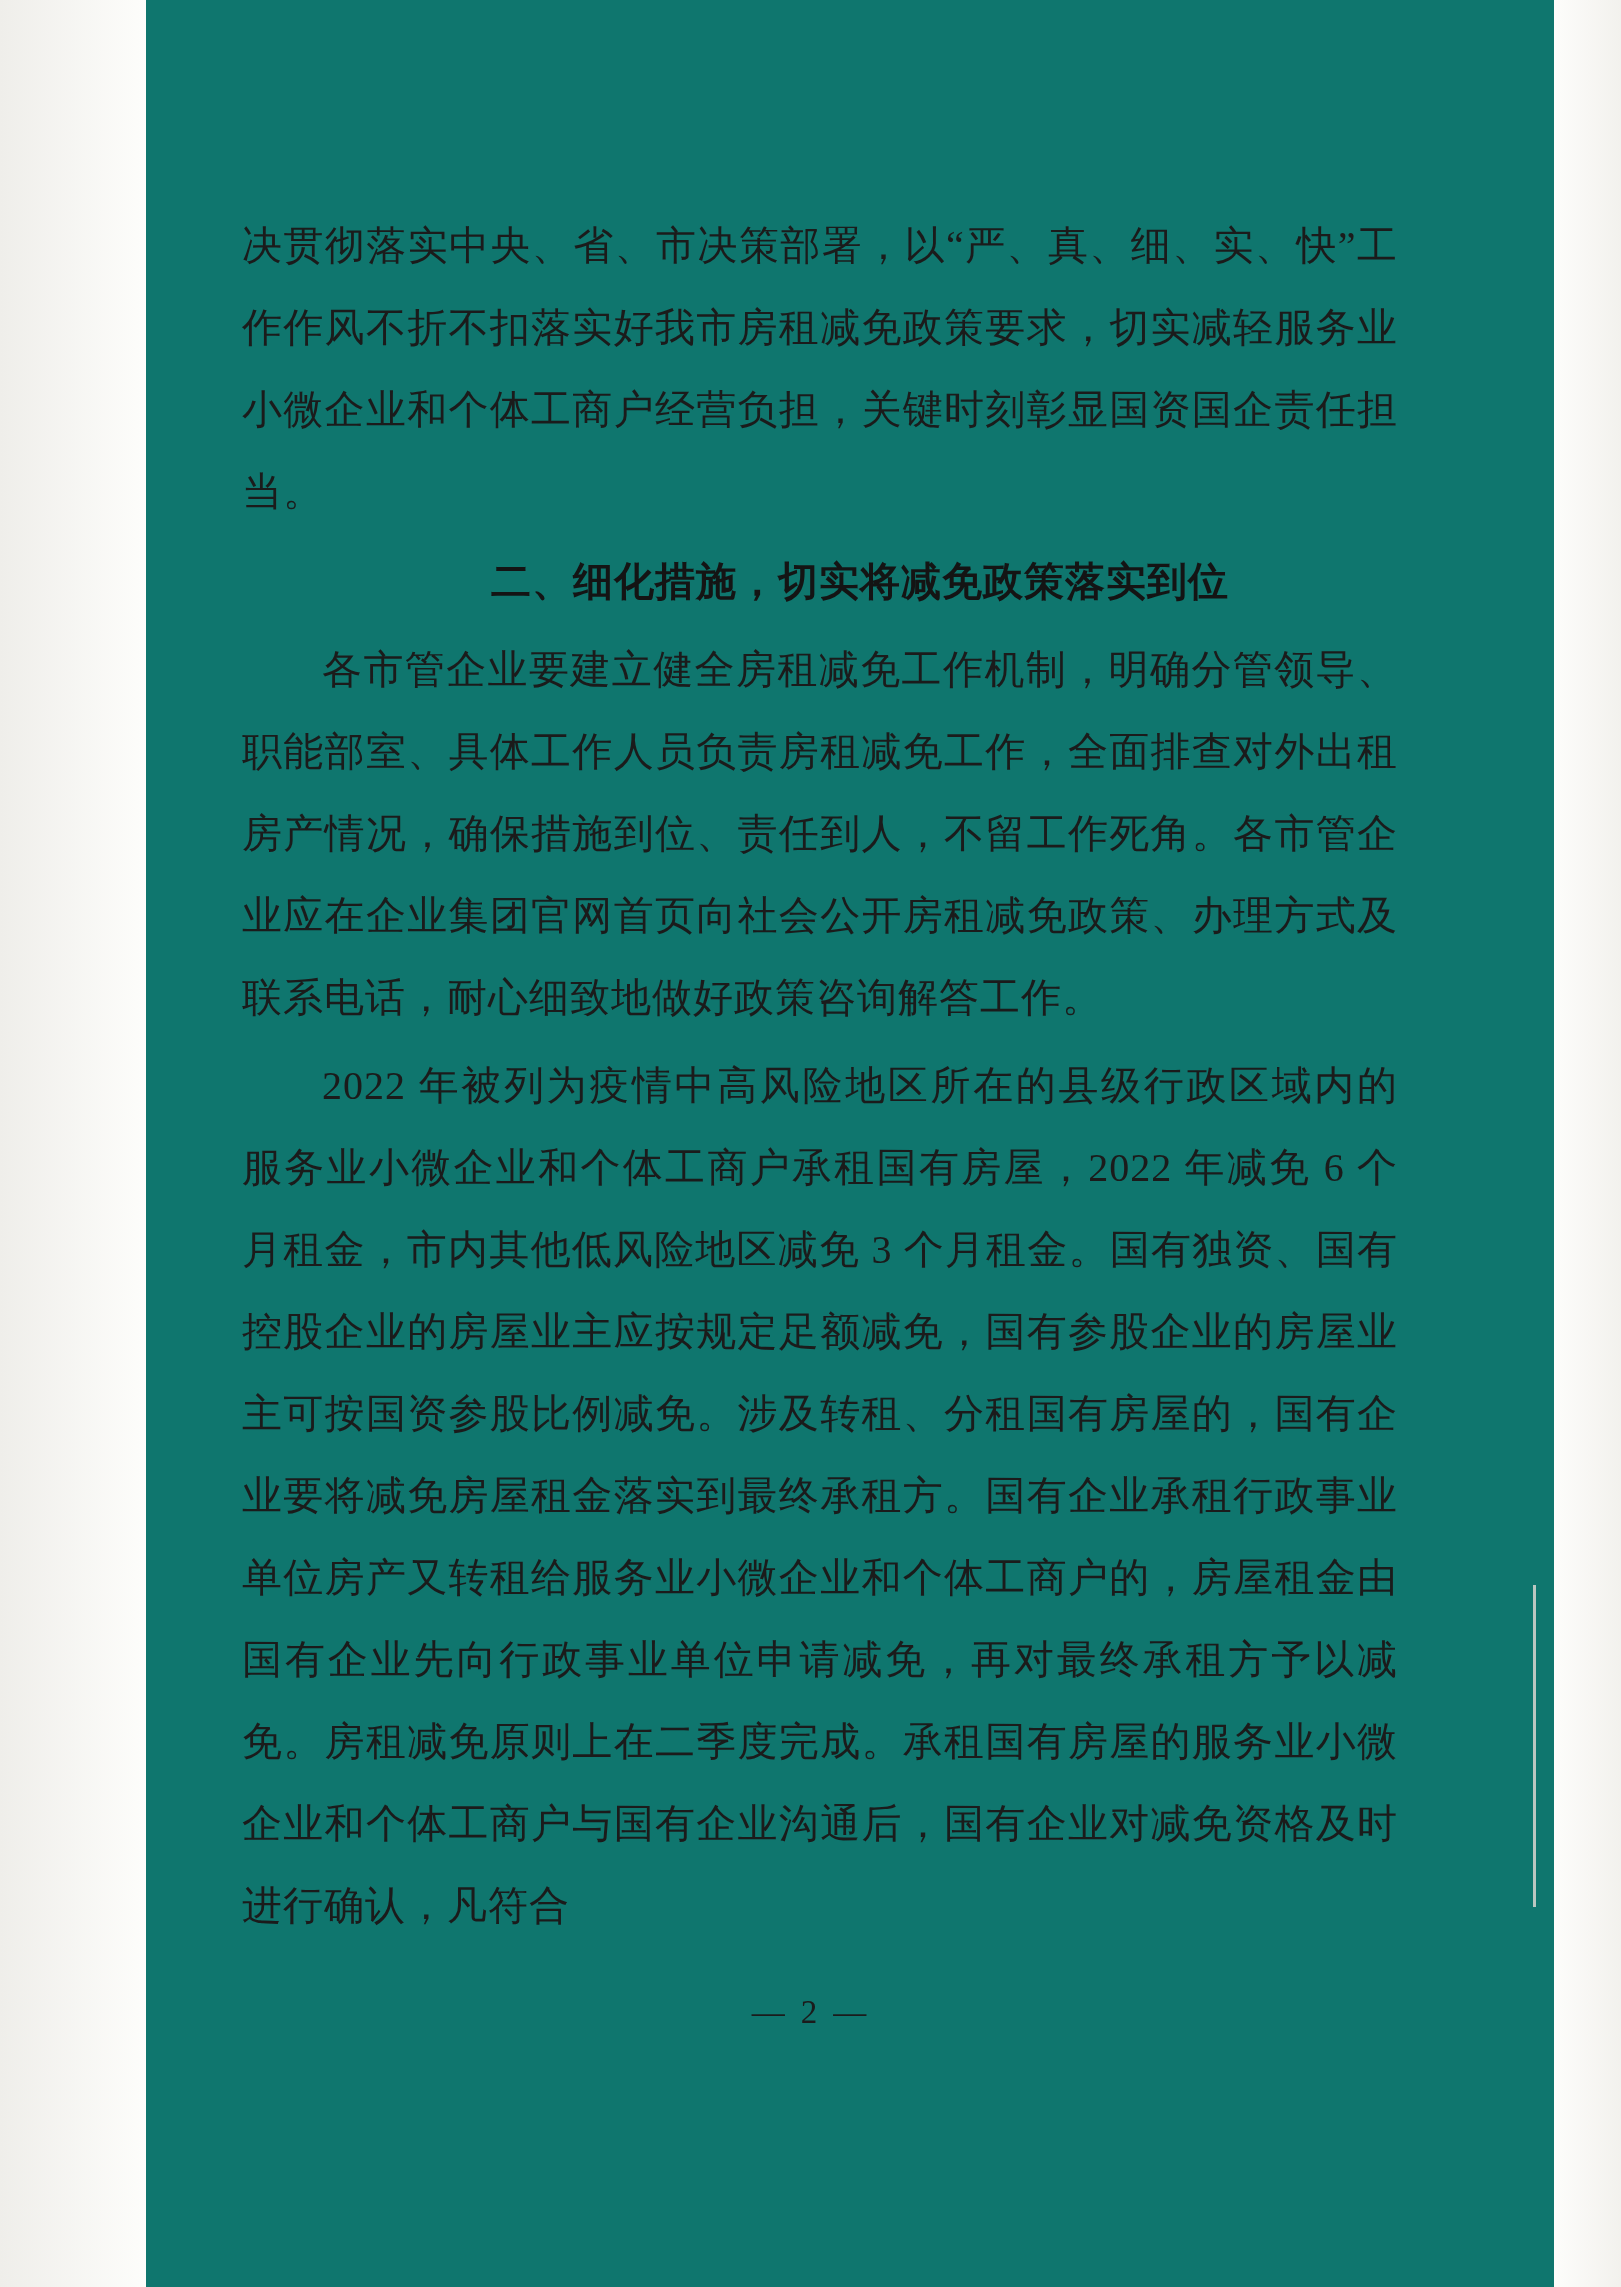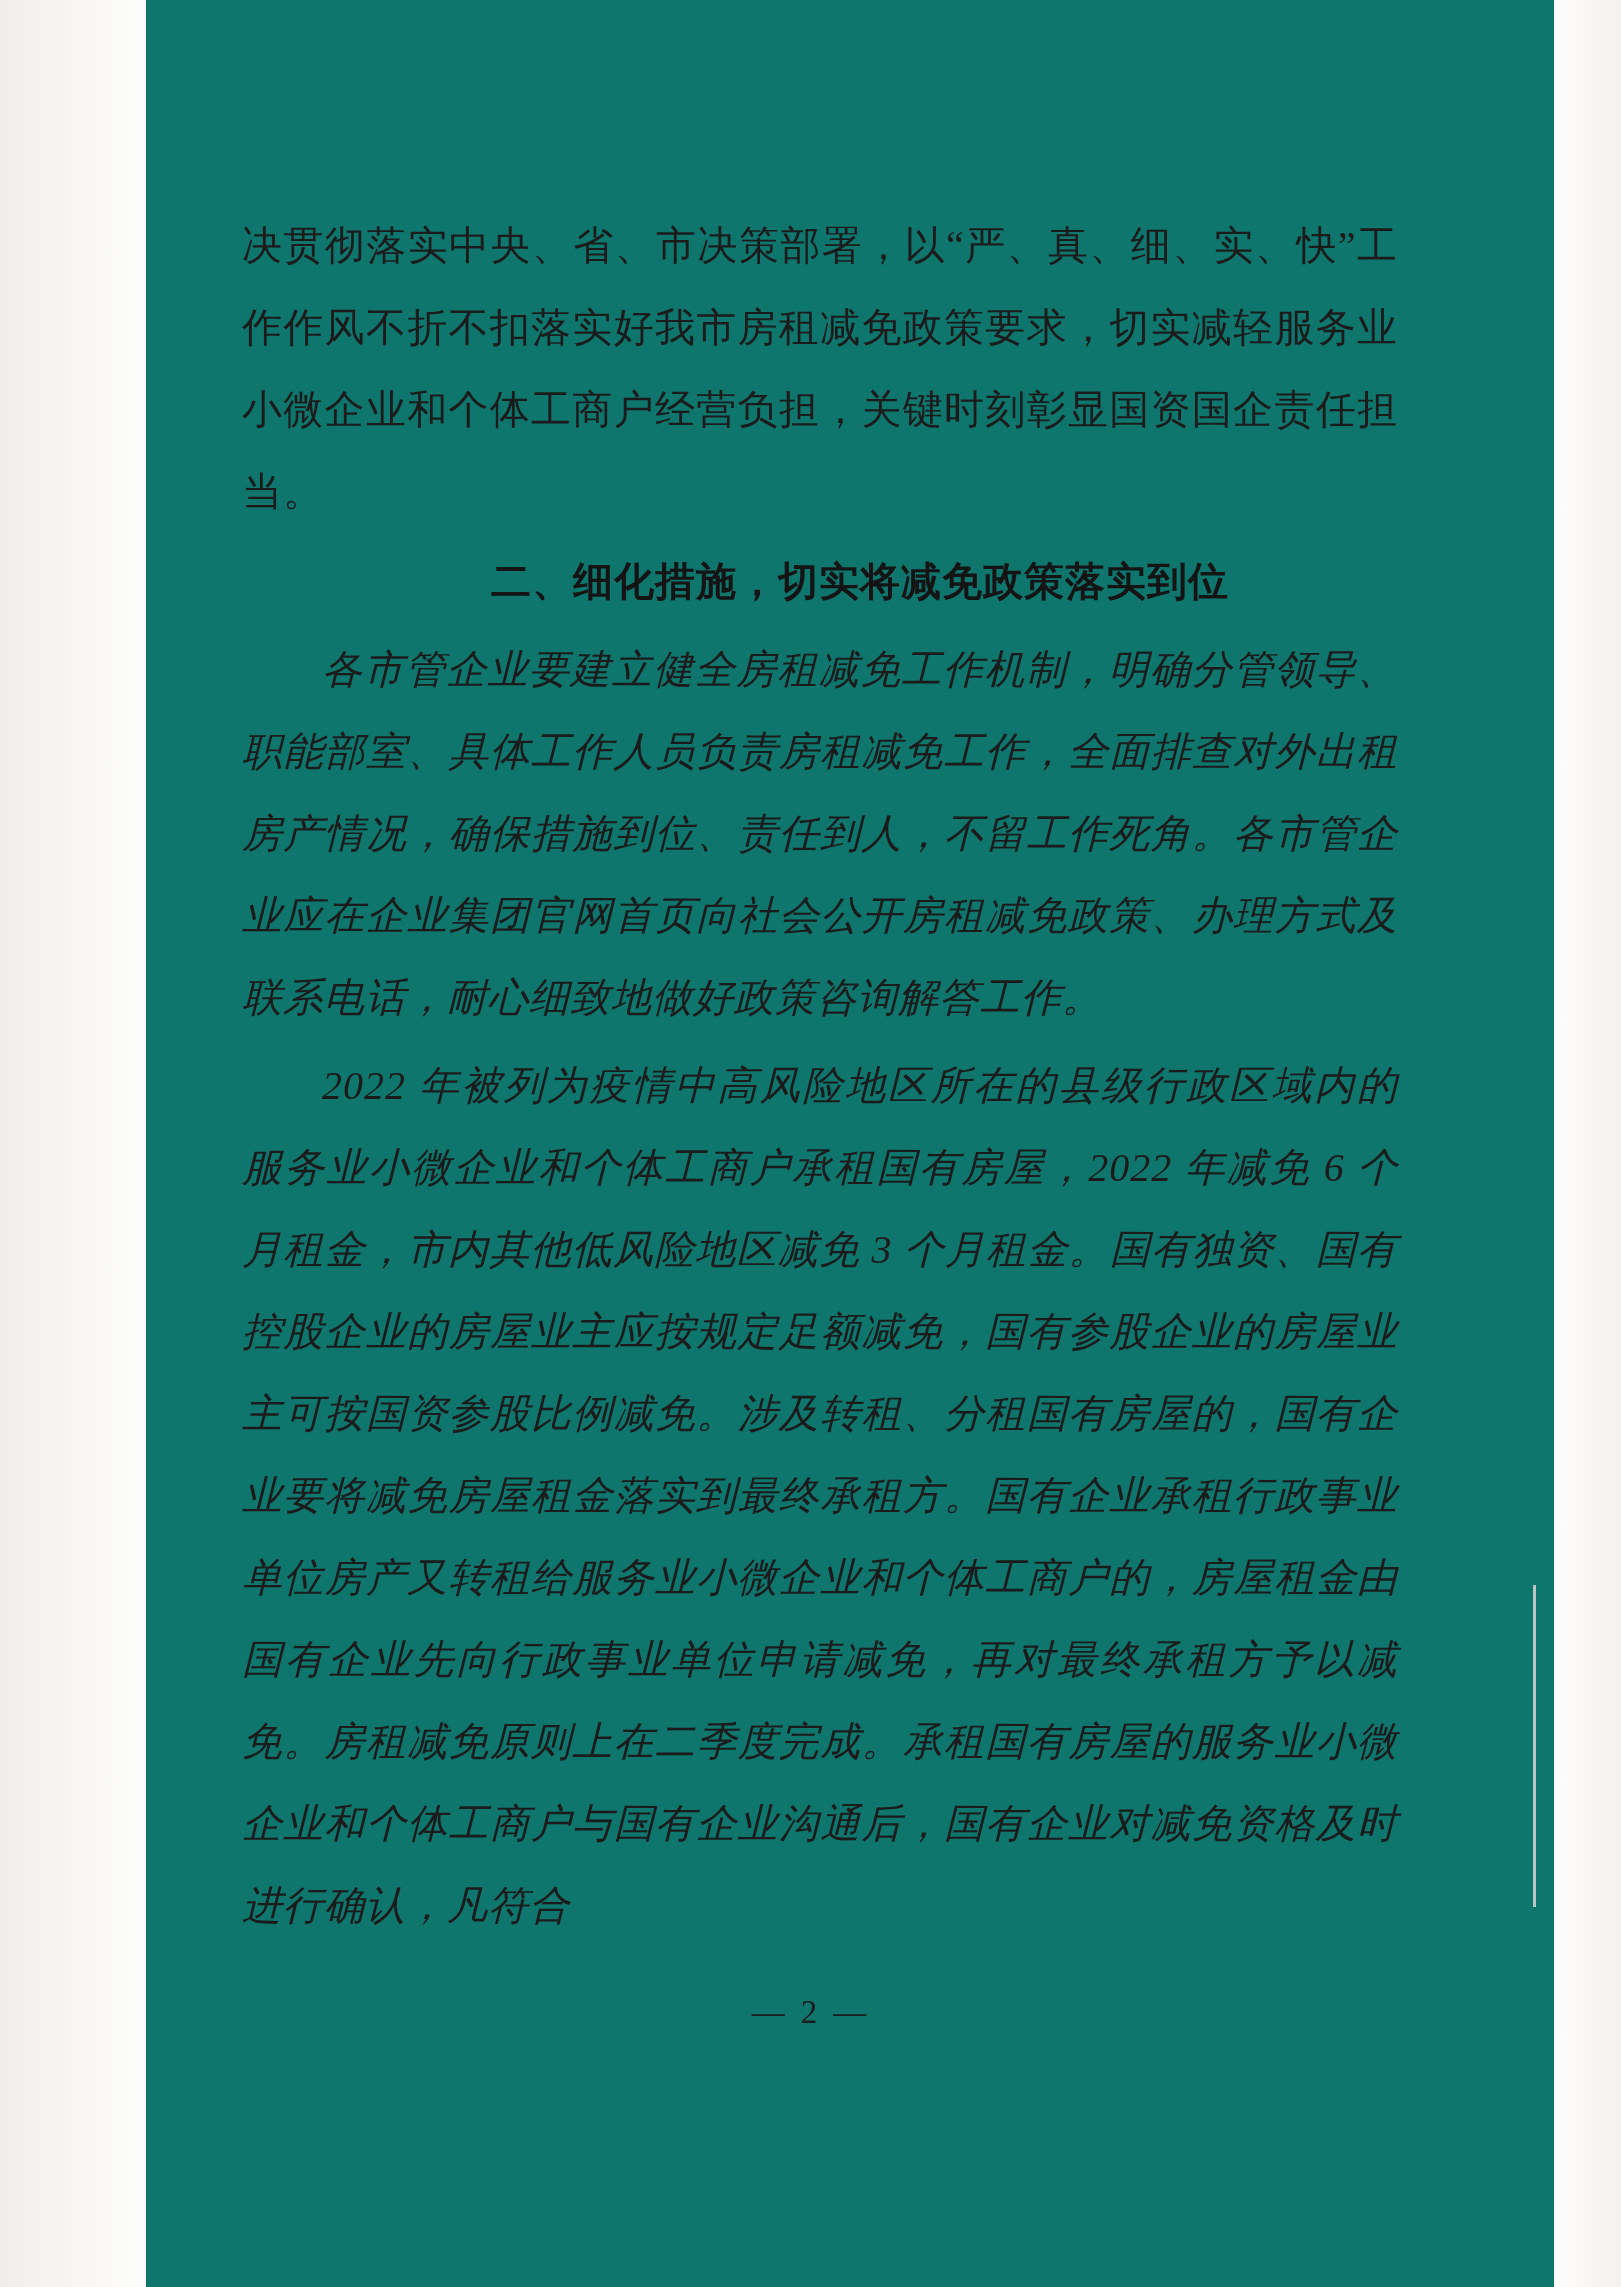--- a/index.html
+++ b/index.html
@@ -43,21 +43,20 @@
     line-height: 82px;
     letter-spacing: 1px;
     color: #1b1b1b;
     text-align: justify;
     text-justify: inter-ideograph;
     margin: 0 0 5.9px 0;
     text-indent: 0;
   }
   .para.indent {
     text-indent: 80px;
-    font-style: italic;
   }
   .heading {
     font-size: 40px;
     line-height: 82px;
     letter-spacing: 1px;
     color: #141414;
     font-weight: bold;
     text-indent: 80px;
     margin: 7.8px 0 5.9px 0;
     text-align: center;

